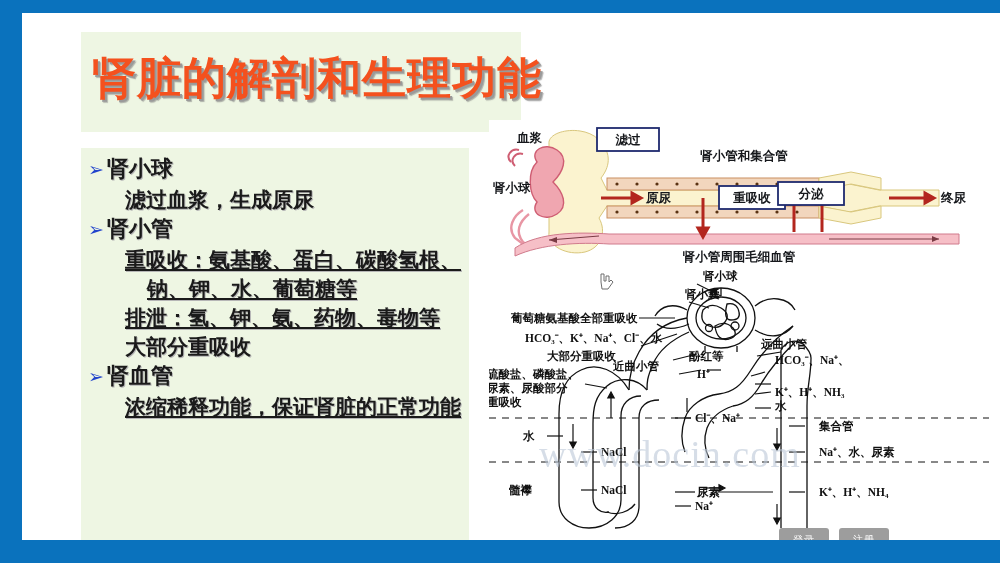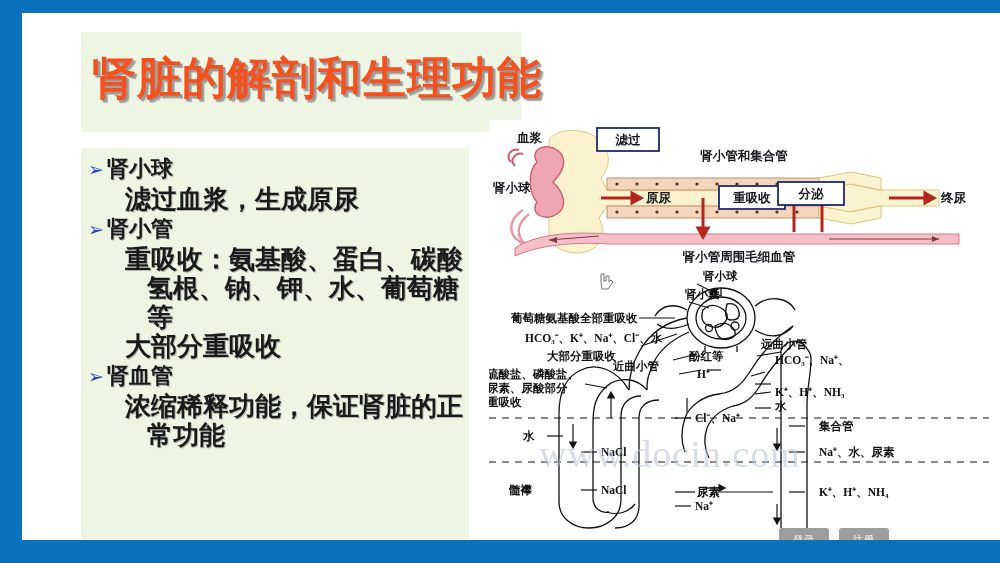--- a/index.html
+++ b/index.html
@@ -41,25 +41,25 @@
   .bullet-row{display:flex;align-items:flex-start;margin:0 0 1px 0;}
   .marker{
     width:19px;flex:0 0 19px;color:#2244cc;font-size:19px;line-height:30px;
     font-family:"DejaVu Sans",sans-serif;
   }
   .lvl1{
     font-size:22px;font-weight:bold;line-height:30px;
     text-shadow:1px 1px 0 #b6b6b6;
   }
   .lvl2{
-    margin-left:37px;font-size:26px;font-weight:bold;line-height:29px;
+    margin-left:37px;font-size:21px;font-weight:bold;line-height:29px;
     text-shadow:1px 1px 0 #b6b6b6;width:330px;
     text-indent:0;
   }
-  .lvl2.wrap{padding-left:22px;text-indent:-22px;}
+  .lvl2.wrap{padding-left:22px;text-indent:-22px;text-decoration:underline;}
   
   #diagram-top{
     position:absolute;left:467px;top:107px;width:500px;height:143px;
     background:#ffffff;
   }
   #diagram-top svg{display:block;}
   
   #diagram-bottom{
     position:absolute;left:467px;top:253px;width:500px;height:274px;
     background:#ffffff;overflow:hidden;
@@ -100,20 +100,21 @@
       </div>
 
       <div class="lvl2">滤过血浆，生成原尿</div>
 
       <div class="bullet-row">
         <span class="marker">➢</span>
         <span class="lvl1">肾小管</span>
       </div>
 
       <div class="lvl2 wrap">重吸收：氨基酸、蛋白、碳酸氢根、钠、钾、水、葡萄糖等</div>
+      <div class="lvl2 wrap">排泄：氢、钾、氨、药物、毒物等</div>
       <div class="lvl2">大部分重吸收</div>
 
       <div class="bullet-row">
         <span class="marker">➢</span>
         <span class="lvl1">肾血管</span>
       </div>
 
       <div class="lvl2 wrap">浓缩稀释功能，保证肾脏的正常功能</div>
     </div>
 

